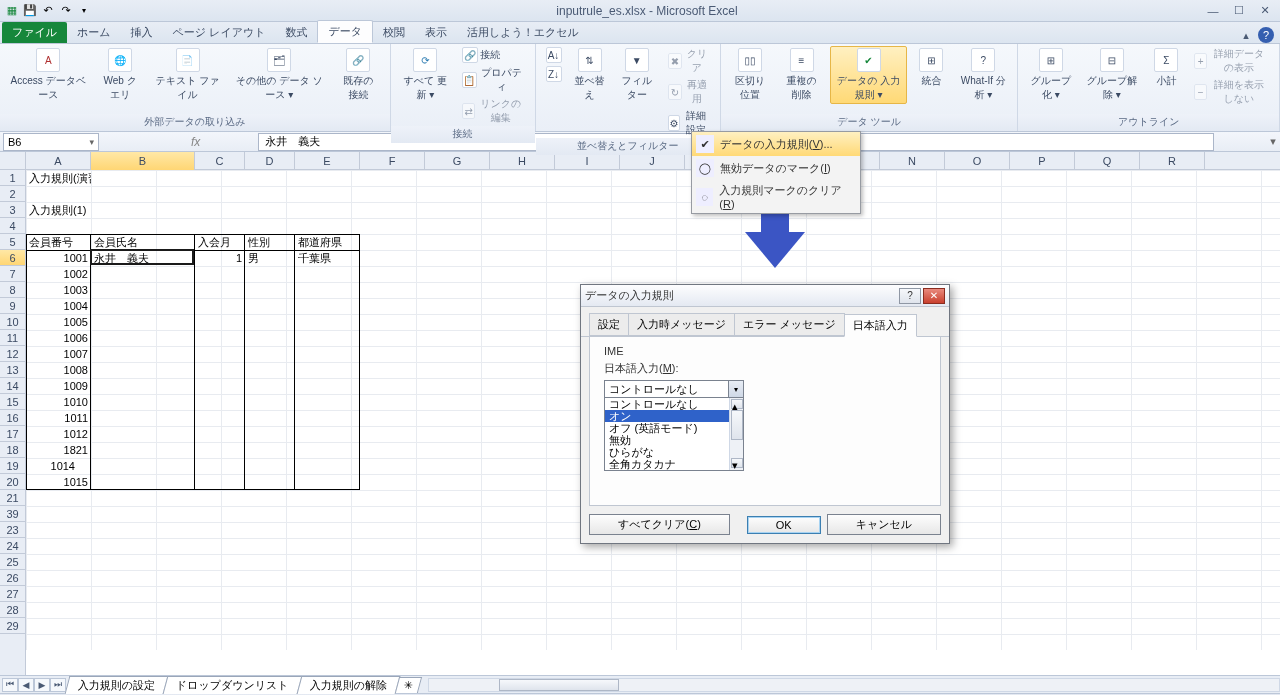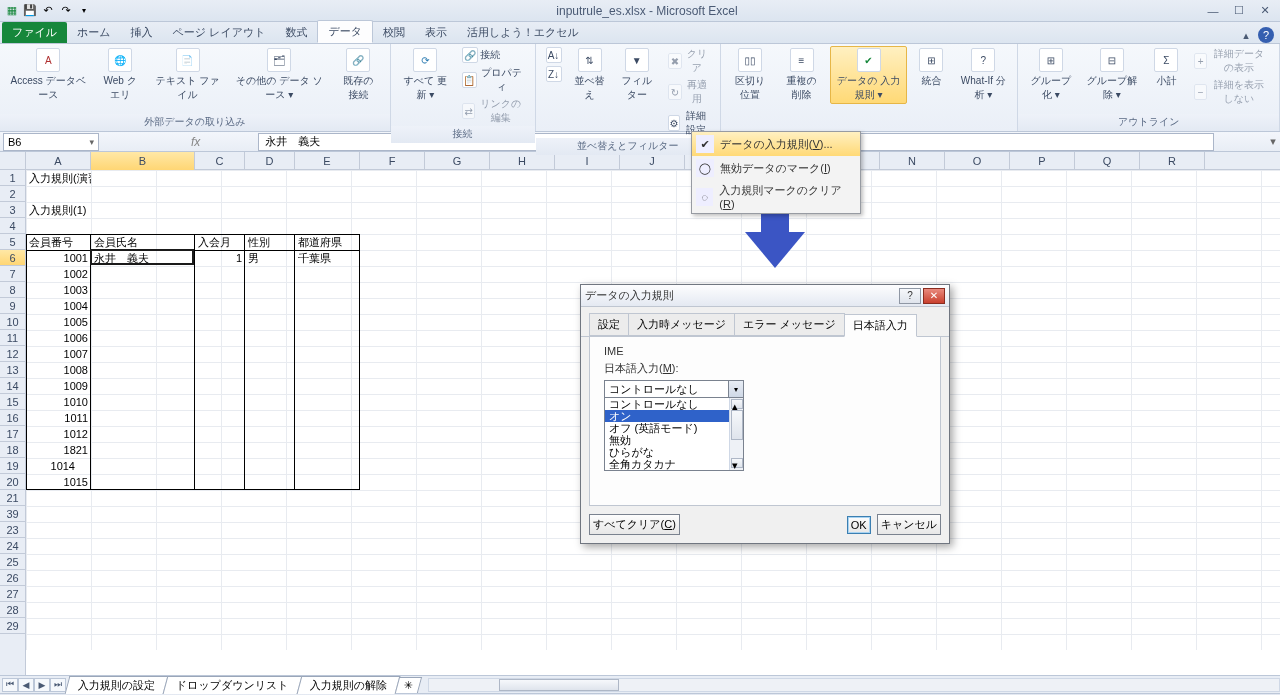--- a/index.html
+++ b/index.html
@@ -74,21 +74,21 @@
 .dialog .body .lbl{ font-size:11px; color:#333; margin-bottom:4px;}
 .dialog .combo{ width:140px; height:18px; border:1px solid #7a828f; background:#fff; display:flex; align-items:center; font-size:11px; position:relative;}
 .dialog .combo .val{ flex:1; padding:0 4px;}
 .dialog .combo .cbtn{ width:15px; height:16px; background:linear-gradient(#e8edf5,#cfd8e6); border-left:1px solid #7a828f; display:flex; align-items:center; justify-content:center; font-size:8px;}
 .dialog .listbox{ margin-top:0; width:140px; border:1px solid #7a828f; border-top:none; background:#fff; font-size:11px; max-height:74px; overflow:hidden; position:relative;}
 .dialog .listbox .li{ padding:0 4px; height:12px; line-height:12px; cursor:pointer;}
 .dialog .listbox .li.sel{ background:#2f62c9; color:#fff;}
 .dialog .listbox .lscroll{ position:absolute; right:0; top:0; bottom:0; width:14px; background:#eef1f6; border-left:1px solid #cfd8e6;}
 .dialog .listbox .lscroll .sb{ width:12px; height:10px; background:linear-gradient(#f6f8fb,#dfe4ec); border:1px solid #aeb7c6; margin:1px;}
 .dialog .dfoot{ display:flex; padding:0 8px 8px 8px; align-items:center;}
-.dialog .dfoot .btn{ padding:2px 3px; font-size:11px; border:1px solid #7a828f; background:linear-gradient(#fdfdfd,#e7e7e7); cursor:pointer;}
+.dialog .dfoot .btn{ padding:2px 28px; font-size:11px; border:1px solid #7a828f; background:linear-gradient(#fdfdfd,#e7e7e7); cursor:pointer;}
 .dialog .dfoot .btn.primary{ border:1px solid #3c7fb1; box-shadow:0 0 0 1px #a7d3f2 inset;}
 .dialog .dfoot .spacer{ flex:1;}
 
 .sheet-tabs{ height:18px; background:#e8edf5; border-top:1px solid #bcc7d8; display:flex; align-items:center; font-size:11px;}
 .sheet-tabs .nav{ display:flex; gap:0; padding:0 2px;}
 .sheet-tabs .nav span{ width:16px; height:14px; border:1px solid #bcc7d8; background:#f5f8fc; display:flex; align-items:center; justify-content:center; font-size:9px; color:#4a5a74;}
 .sheet-tabs .stab{ padding:1px 10px; background:#fff; border:1px solid #9aa6b9; border-bottom:none; margin-left:-1px; transform: skewX(-15deg);}
 .sheet-tabs .stab span{ display:inline-block; transform:skewX(15deg);}
 .sheet-tabs .stab.active{ background:#fff; font-weight:normal;}
 .sheet-tabs .hscroll{ flex:1; margin-left:8px; height:14px; background:#eef1f6; border:1px solid #cfd8e6; position:relative;}
@@ -242,20 +242,21 @@
       <div class="rb-btn">
           <div class="ico">⊞</div>
           <span>統合</span>
         </div>
       <div class="rb-btn">
           <div class="ico">?</div>
           <span>What-If 分析
 ▾</span>
         </div>
     </div>
+    <div class="glabel">データ ツール</div>
   </div>
   <div class="group">
     <div class="items">
       <div class="rb-btn">
           <div class="ico">⊞</div>
           <span>グループ化
 ▾</span>
         </div>
       <div class="rb-btn">
           <div class="ico">⊟</div>

